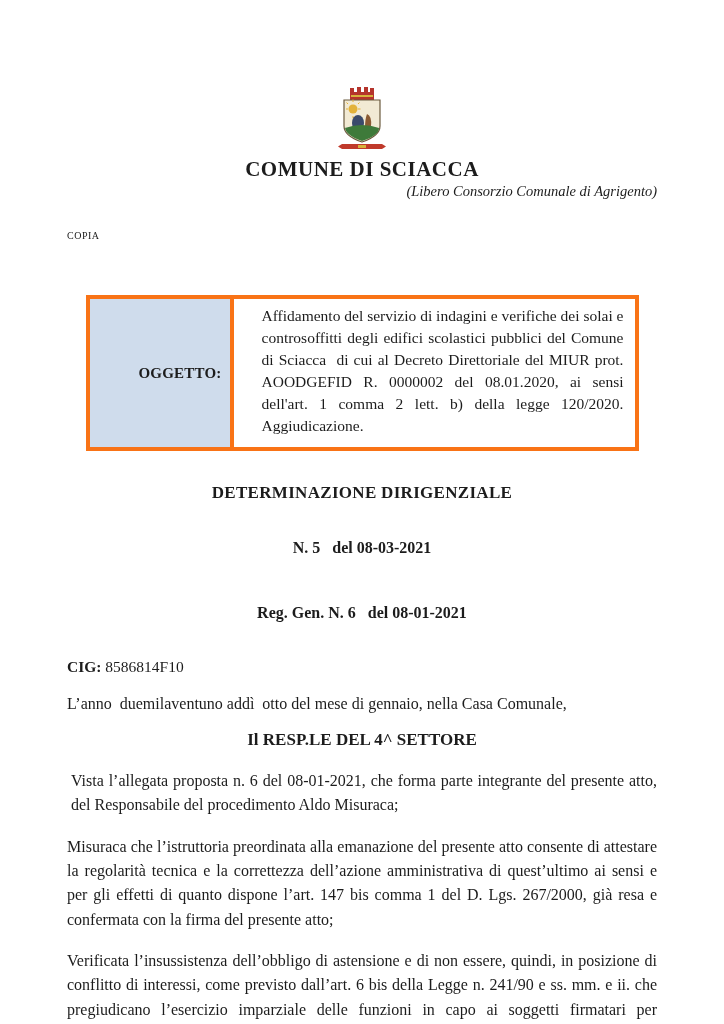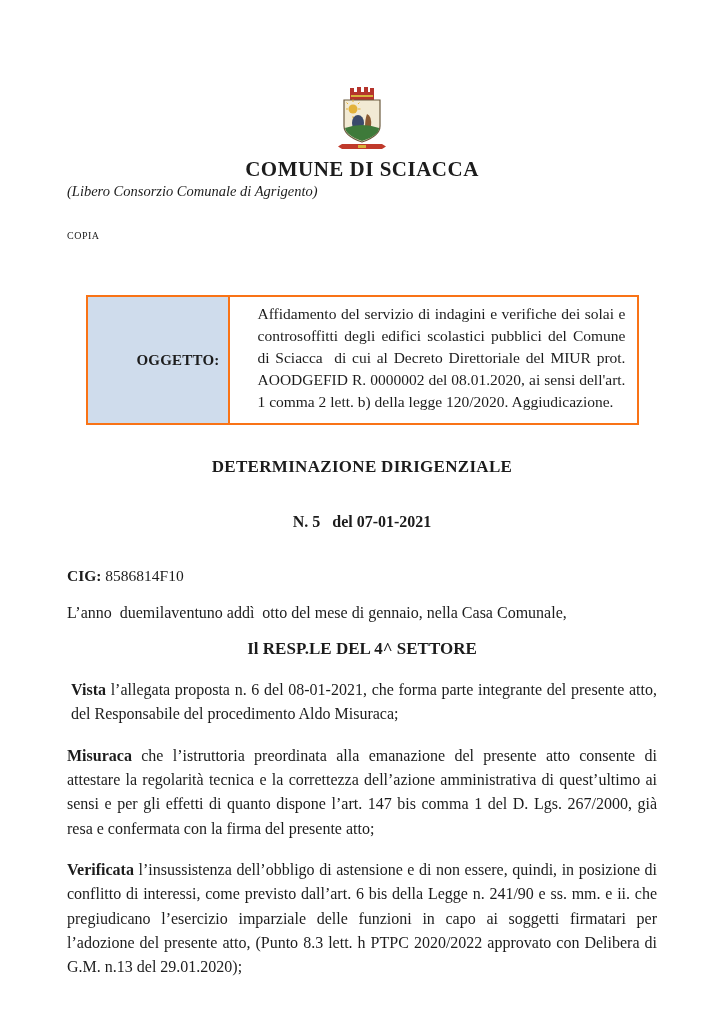--- a/index.html
+++ b/index.html
@@ -26,21 +26,21 @@
     height: 66px;
   }
   .municipality {
     text-align: center;
     font-weight: bold;
     font-size: 21px;
     letter-spacing: 0.5px;
     line-height: 1.1;
   }
   .subtitle {
-    text-align: left;
+    text-align: right;
     font-style: italic;
     font-size: 14.5px;
     margin-top: 2px;
   }
   .copia {
     font-size: 10px;
     margin-top: 30px;
     letter-spacing: 0.5px;
   }
   .section-title {
@@ -51,21 +51,21 @@
     letter-spacing: 0.3px;
   }
   .oggetto-table {
     margin: 54px auto 0 auto;
     width: 553px;
     border: 2px solid #000000;
     border-collapse: collapse;
     table-layout: fixed;
   }
   .oggetto-table td {
-    border: 2px solid #f97316;
+    border: 4px solid #f97316;
     vertical-align: middle;
     padding-left: 28px;
   }
   .oggetto-label-cell {
     width: 104px;
     text-align: right;
     padding: 6px 8px;
     font-weight: bold;
     font-size: 15px;
     letter-spacing: 0.2px;
@@ -115,21 +115,21 @@
     margin-top: 17px;
     font-family: Liberation Serif, serif;
   }
   .body-par {
     font-size: 16px;
     line-height: 1.52;
     text-align: justify;
     margin-top: 17px;
   }
   .body-par.first { padding-left: 4px; margin-top: 19px; }
-  .body-par .lead { font-weight: bold; }
+  .body-par .lead { font-weight: normal; }
 </style>
 </head>
 <body>
 
 <div class="page">
 
   <svg class="crest" viewBox="0 0 56 66" aria-hidden="true">
 
     <g>
       <rect x="16" y="6" width="24" height="8" fill="#b5342c"></rect>
@@ -176,21 +176,22 @@
   <table class="oggetto-table">
     <tbody>
       <tr>
         <td class="oggetto-label-cell" style="background: rgb(207, 220, 236);">OGGETTO:</td>
         <td class="oggetto-text-cell">Affidamento del servizio di indagini e verifiche dei solai e controsoffitti degli edifici scolastici pubblici del Comune di Sciacca  di cui al Decreto Direttoriale del MIUR prot. AOODGEFID R. 0000002 del 08.01.2020, ai sensi dell'art. 1 comma 2 lett. b) della legge 120/2020. Aggiudicazione.</td>
       </tr>
     </tbody>
   </table>
 
   <div class="det-title">DETERMINAZIONE DIRIGENZIALE</div>
-  <div class="det-number">N. 5   del 07-01-2021</div>
+  <div class="det-number">N. 5   del 08-03-2021</div>
+  <div class="det-reg">Reg. Gen. N. 6   del 08-01-2021</div>
 
   <div class="cig-line">
     <span class="lead">CIG:</span>
     <span>8586814F10</span>
   </div>
 
   <div class="date-line">L’anno  duemilaventuno addì  otto del mese di gennaio, nella Casa Comunale,</div>
 
   <div class="resp-heading">Il RESP.LE DEL 4^ SETTORE</div>
 

